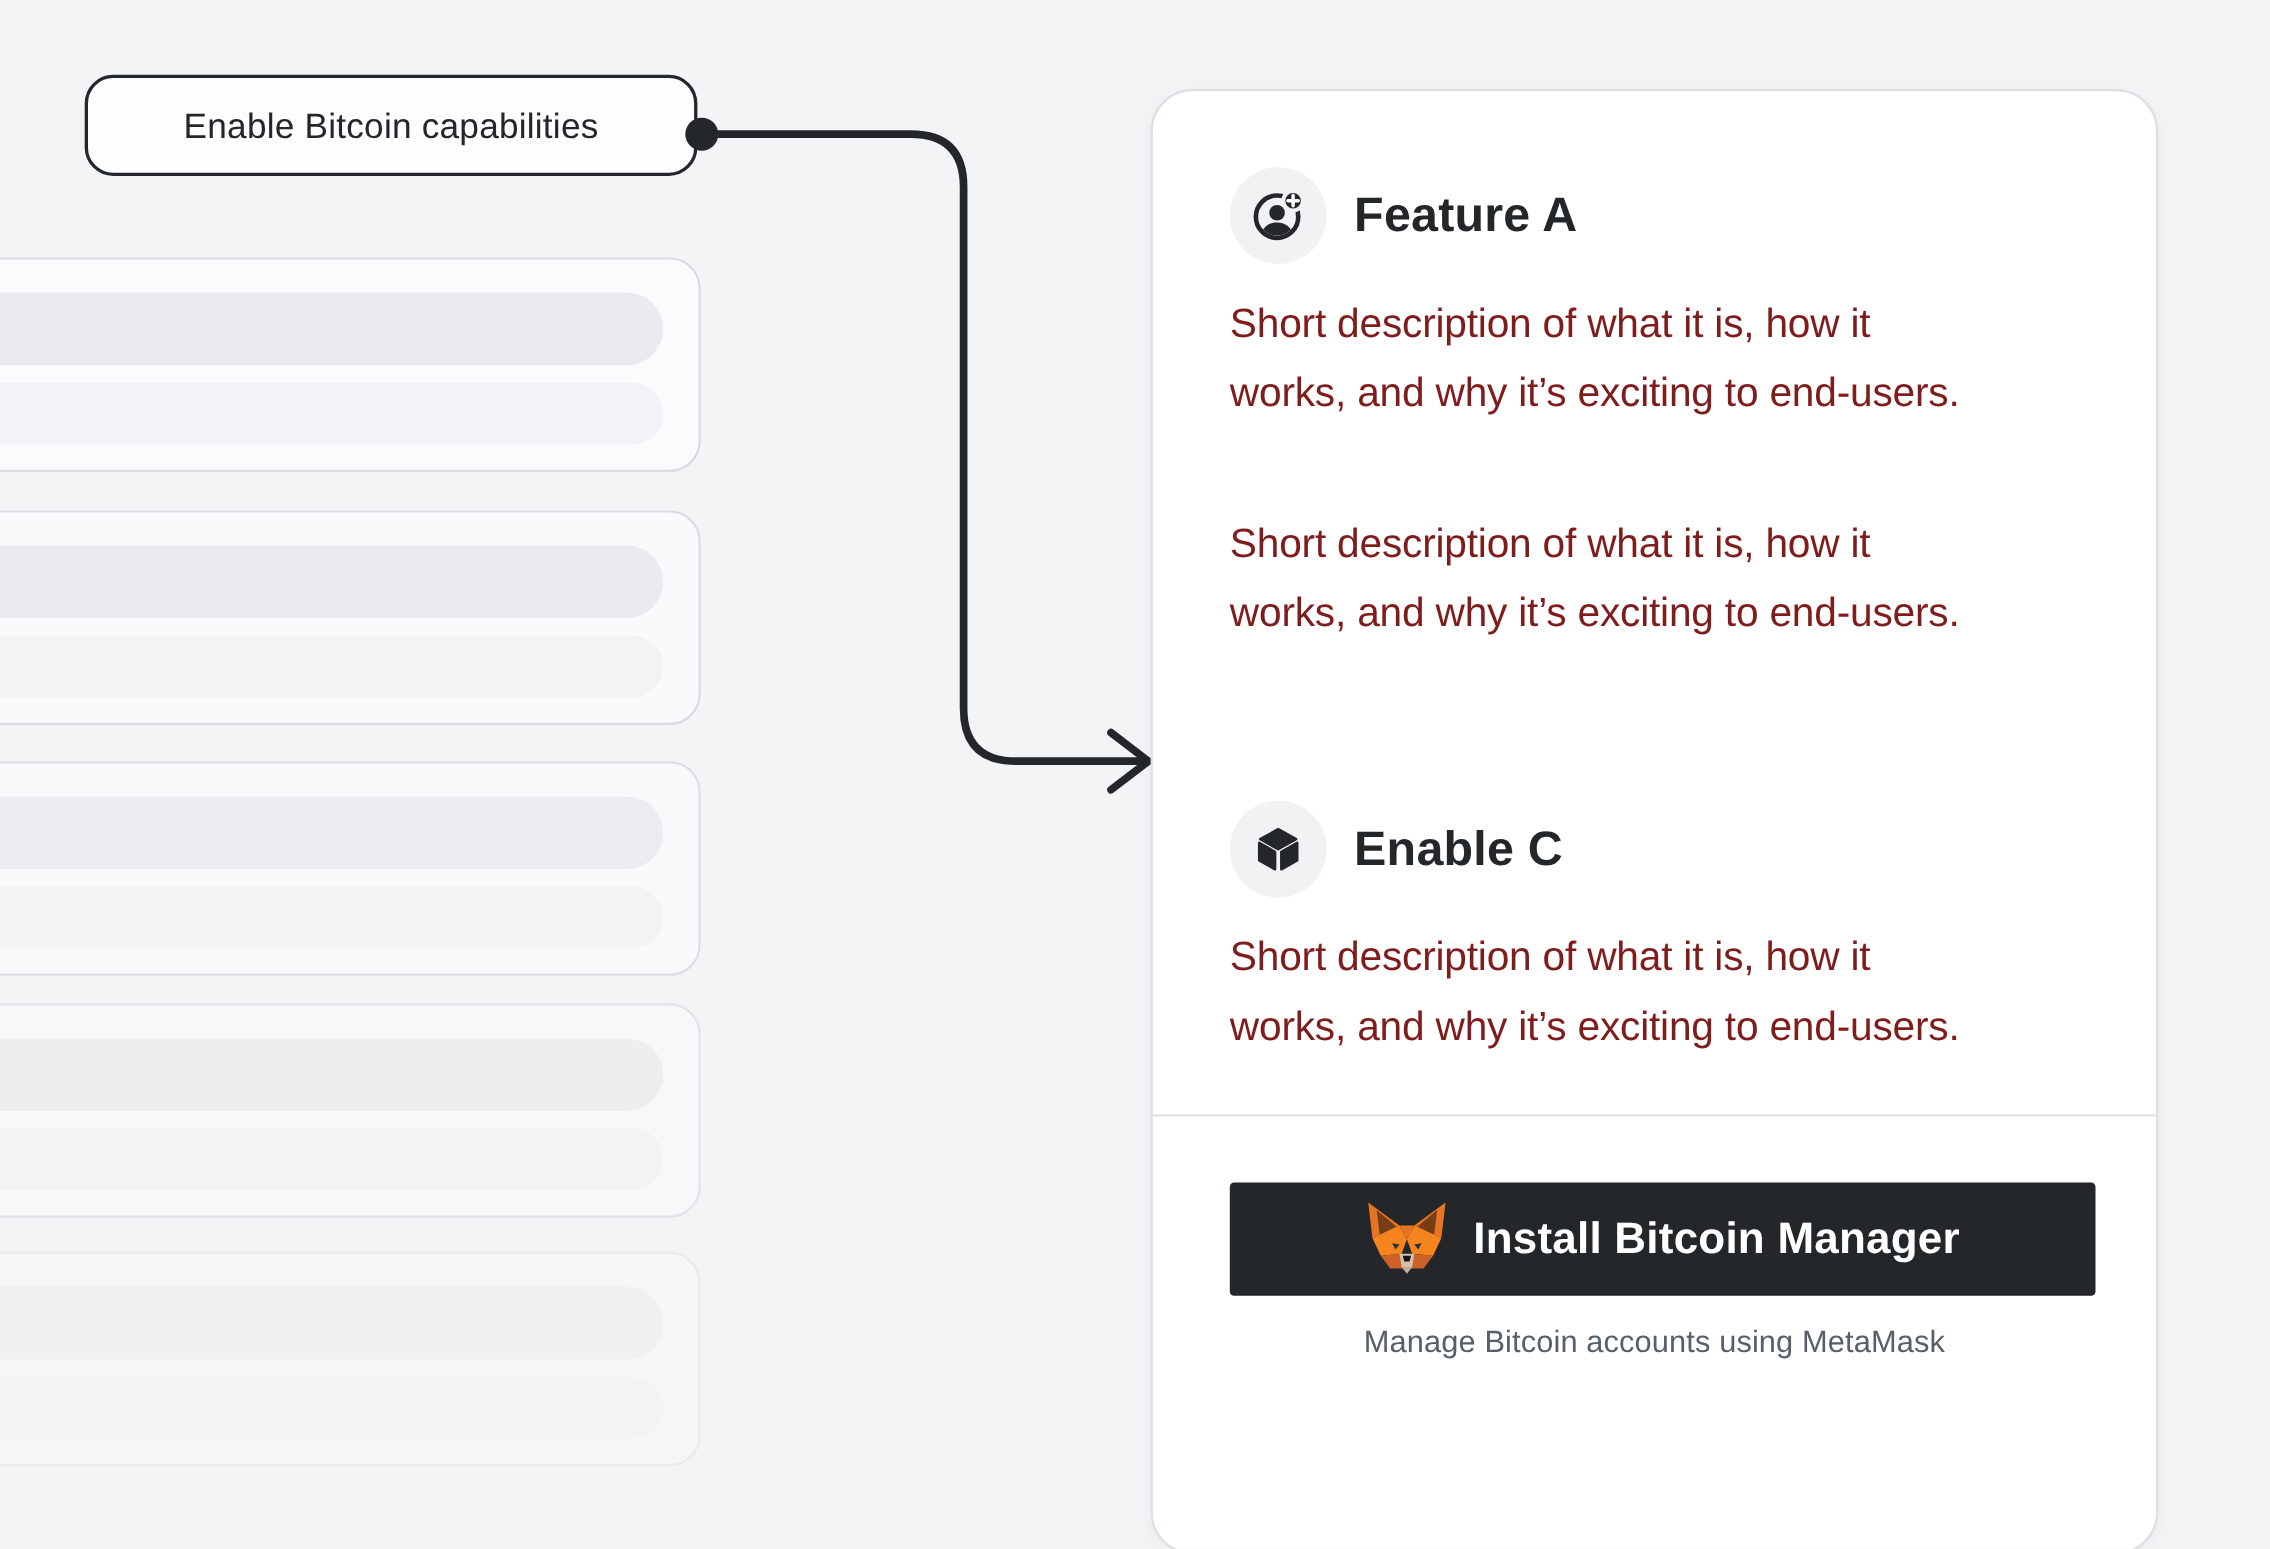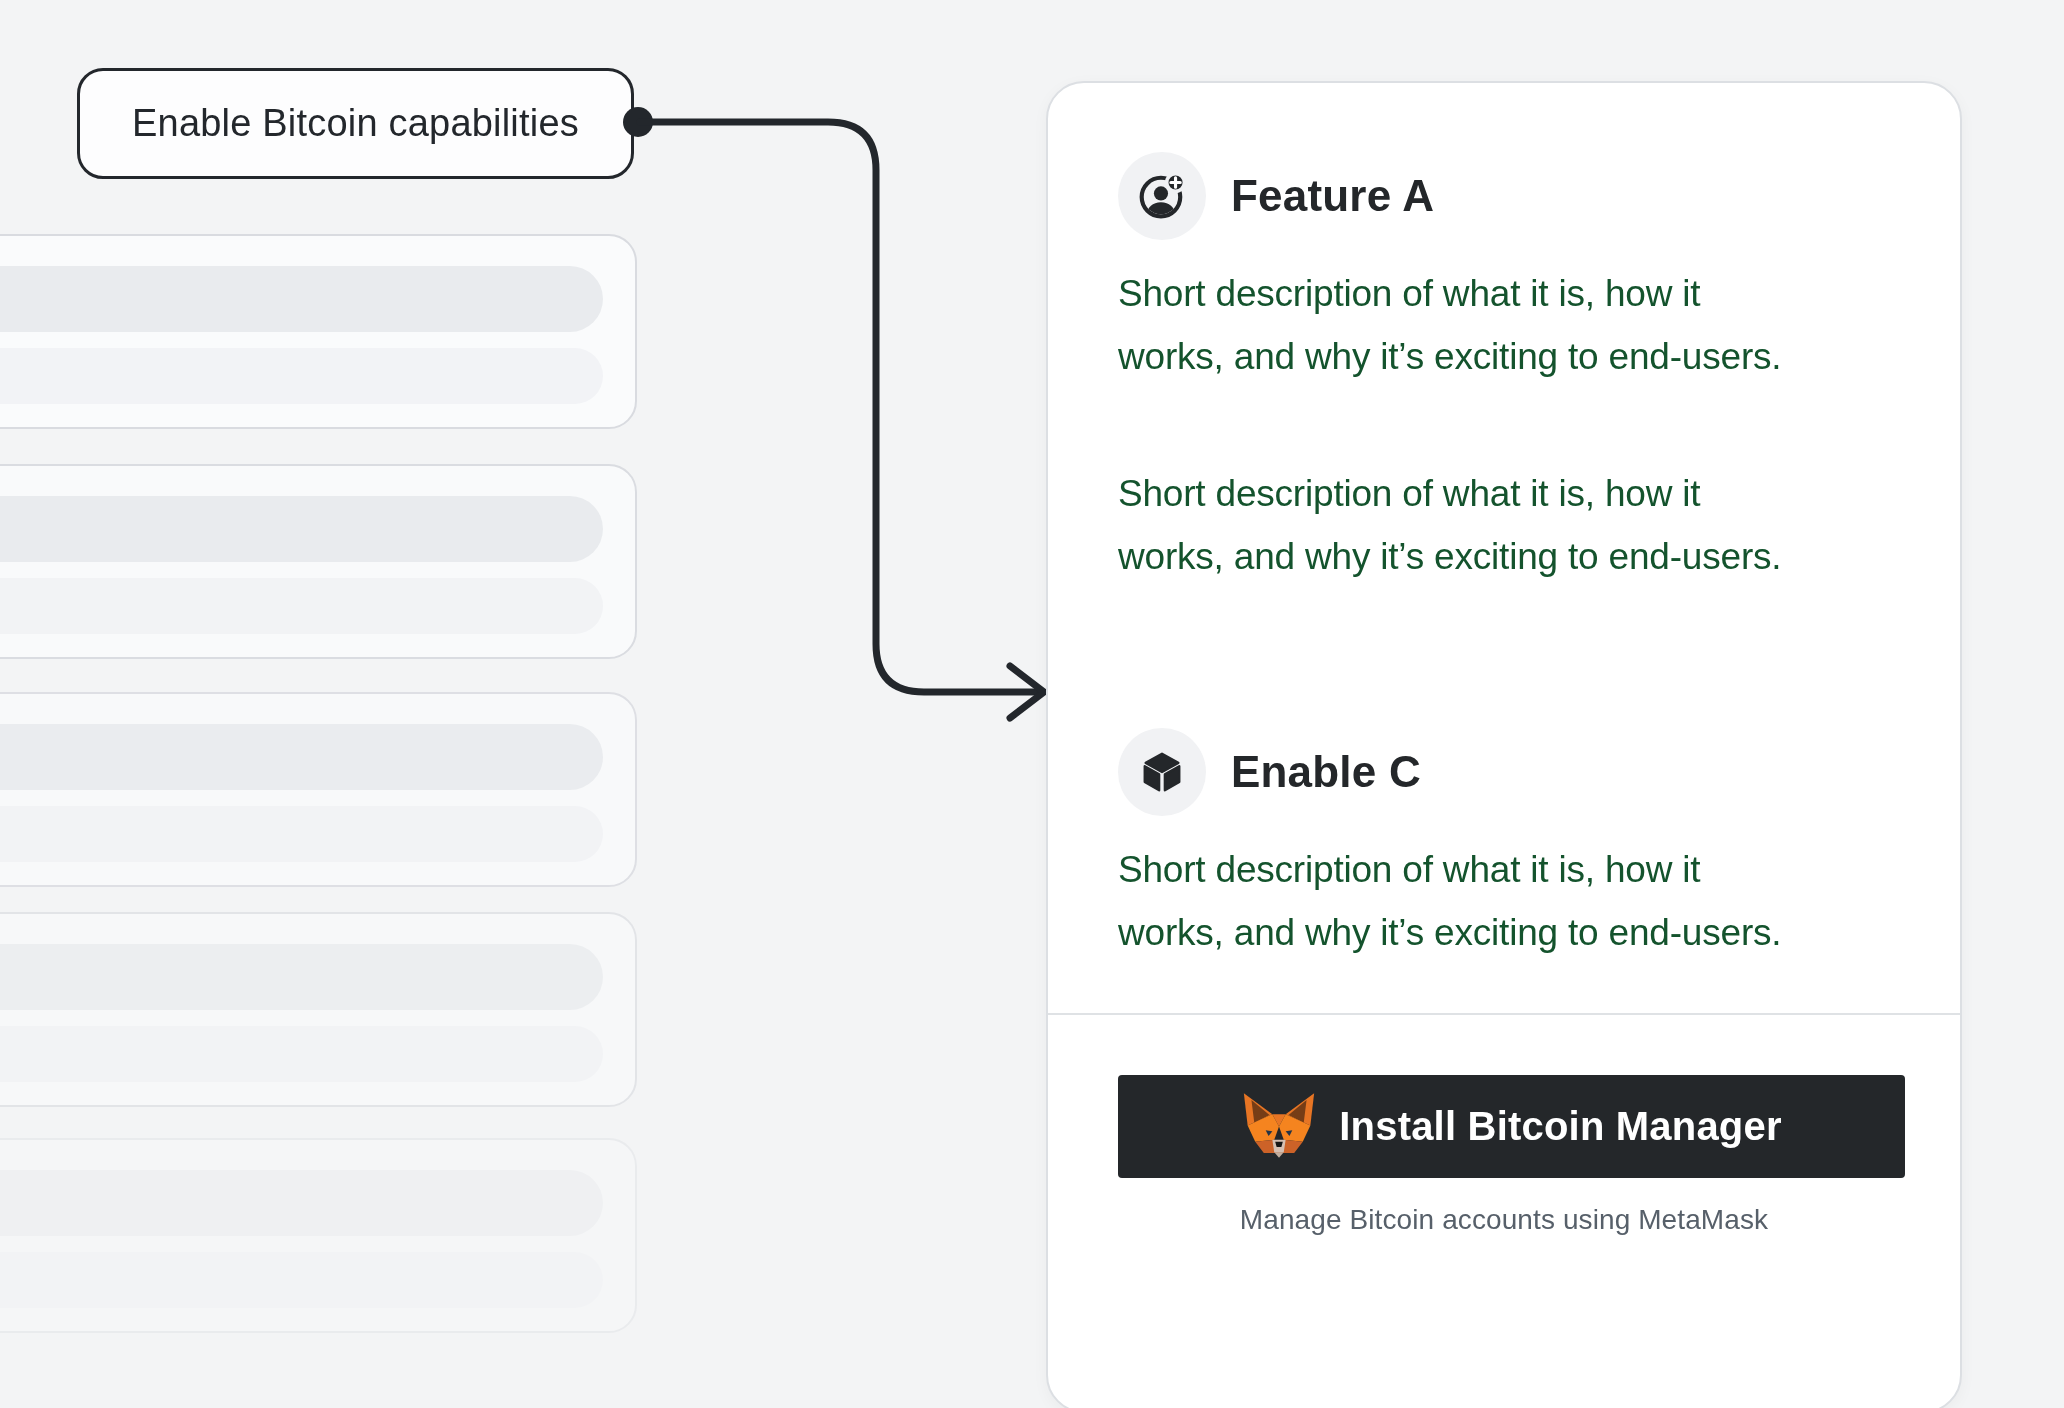--- a/index.html
+++ b/index.html
@@ -4,24 +4,24 @@
 <style>
   html,body{margin:0;padding:0;}
   body{
     width:2064px;height:1408px;position:relative;overflow:hidden;
     background:#f3f4f5;
     font-family:"Liberation Sans","DejaVu Sans",sans-serif;
     color:#24272a;
   }
   
   .anno-label{
-    position:absolute;left:77px;top:68px;width:557px;height:111px;
+    position:absolute;left:77px;top:68px;width:557px;height:92px;
     box-sizing:border-box;border:3px solid #23272c;border-radius:26px;
     background:#fdfdfe;display:flex;align-items:center;justify-content:center;
-    font-size:38px;font-weight:500;color:#23272c;letter-spacing:.2px;
+    font-size:32px;font-weight:500;color:#23272c;letter-spacing:.2px;
   }
   
   .connector{position:absolute;inset:0;width:2064px;height:1408px;pointer-events:none;}
   
   .skel-card{
     position:absolute;left:-60px;width:697px;height:195px;
     box-sizing:border-box;background:#fafbfc;border:2px solid #d9dbe0;
     border-radius:28px;
   }
   .skel-bar{position:absolute;left:0;right:32px;border-radius:34px;}
@@ -39,21 +39,21 @@
     border-radius:38px;box-shadow:0 4px 16px rgba(0,0,0,.04);
   }
   .feature-block{position:absolute;left:70px;right:56px;}
   .fb-a{top:69px;} .fb-b{top:357px;} .fb-c{top:645px;}
   .feature-head{display:flex;align-items:center;gap:25px;height:88px;}
   .icon-circle{
     width:88px;height:88px;border-radius:50%;background:#f1f2f4;
     display:flex;align-items:center;justify-content:center;flex:0 0 auto;
   }
   .feature-title{font-size:44px;font-weight:700;color:#24272a;letter-spacing:.2px;}
-  .feature-desc{margin-top:22px;font-size:37px;line-height:63px;color:#14532d;letter-spacing:-.2px;}
+  .feature-desc{margin-top:22px;font-size:37px;line-height:63px;color:#7f1d1d;letter-spacing:-.2px;}
   .feature-desc div{white-space:nowrap;}
   .divider{position:absolute;left:0;right:0;top:930px;height:0;border-top:2px solid #dfe2e5;}
   
   .install-btn{
     position:absolute;left:70px;top:992px;width:787px;height:103px;
     box-sizing:border-box;border:none;border-radius:4px;background:#24272a;
     display:flex;align-items:center;justify-content:center;gap:22px;
     cursor:pointer;color:#ffffff;font-family:inherit;
   }
   .install-btn .btn-label{font-size:40px;font-weight:700;letter-spacing:.2px;}

